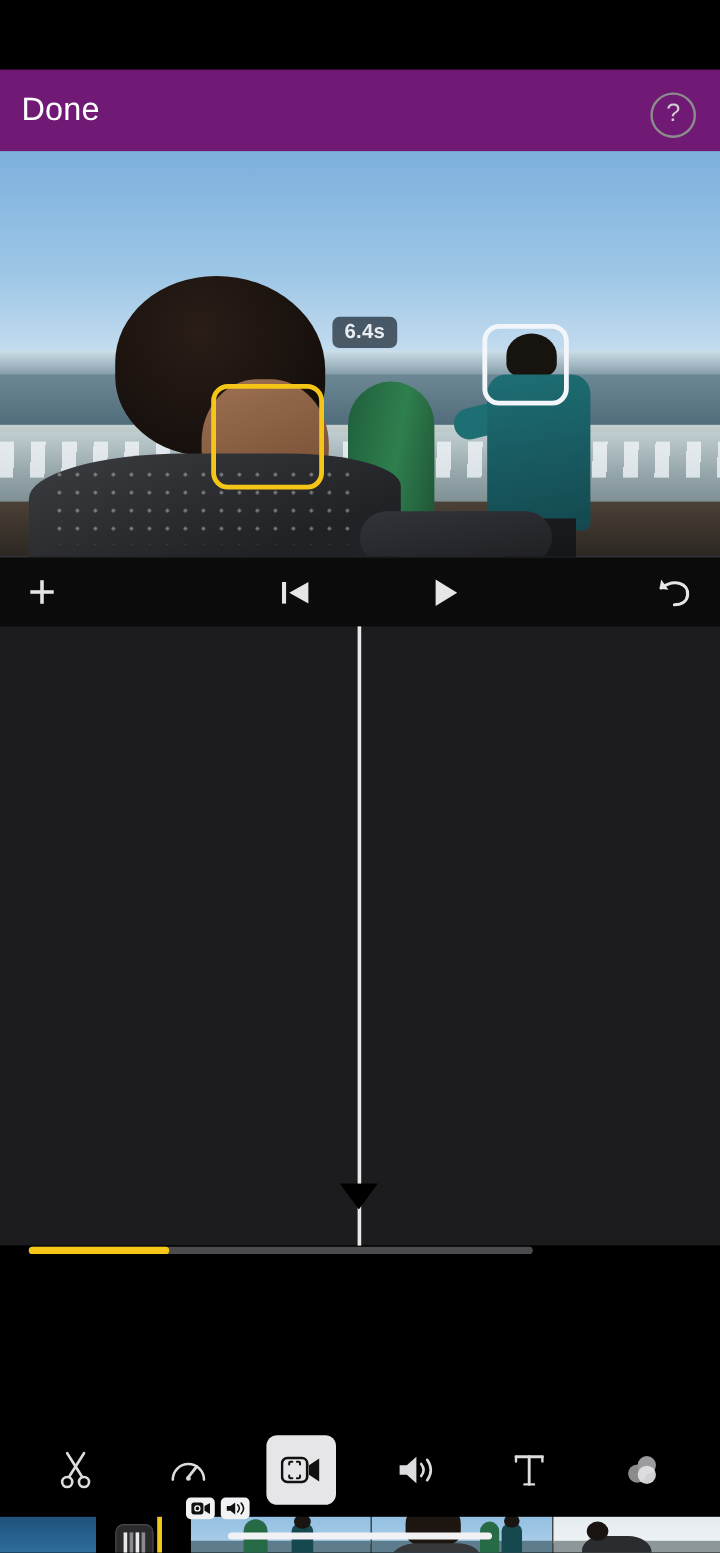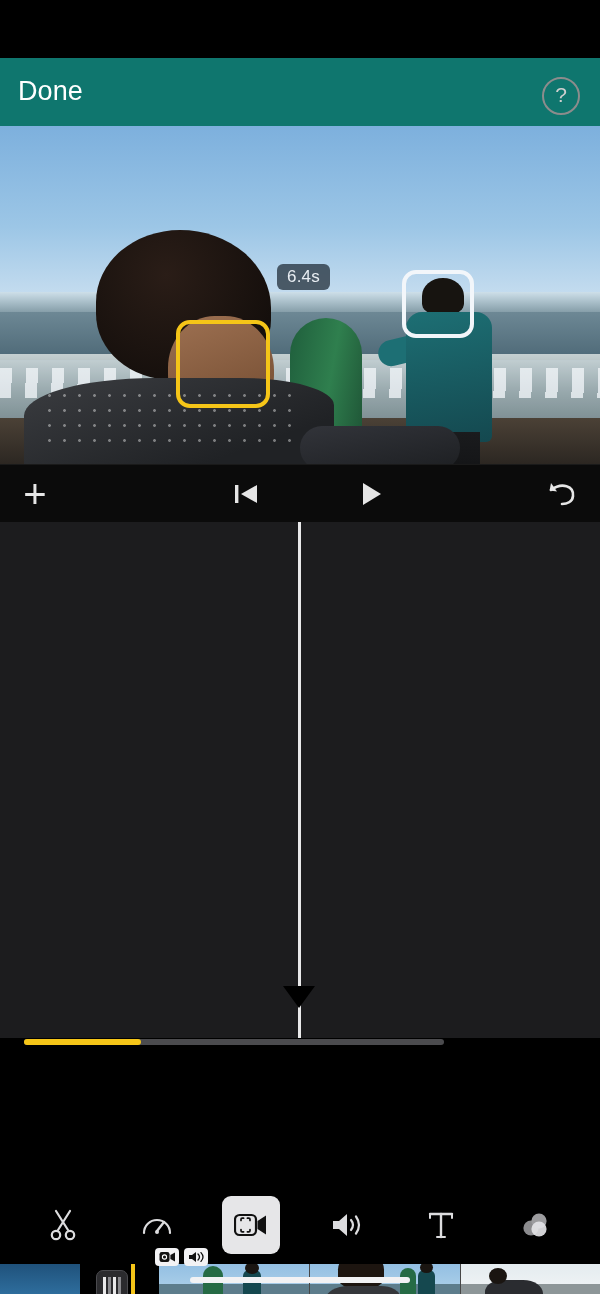--- a/index.html
+++ b/index.html
@@ -4,21 +4,21 @@
 <style>
   html,body{margin:0;padding:0;background:#000;}
   body{width:600px;height:1294px;overflow:hidden;font-family:"Liberation Sans",sans-serif;
         -webkit-font-smoothing:antialiased;}
   #app{position:relative;width:600px;height:1294px;background:#000;overflow:hidden;}
 
   
   .statusbar{position:absolute;left:0;top:0;width:600px;height:58px;background:#000;}
 
   
-  .navbar{position:absolute;left:0;top:58px;width:600px;height:68px;background:#0f766e;}
+  .navbar{position:absolute;left:0;top:58px;width:600px;height:68px;background:#701a75;}
   .nav-done{position:absolute;left:18px;top:18px;font-size:27px;color:#fff;letter-spacing:.1px;}
   .nav-title{position:absolute;left:0;top:19px;width:600px;text-align:center;font-size:25px;
              font-weight:bold;color:#fff;}
   .nav-help{position:absolute;right:20px;top:19px;width:34px;height:34px;border:2px solid #8c8c8c;
             border-radius:50%;color:#cfcfcf;font-size:21px;line-height:32px;text-align:center;}
 
   
   .preview{position:absolute;left:0;top:126px;width:600px;height:338px;overflow:hidden;
            background:#79a9d4;}
   .sky{position:absolute;left:0;top:0;width:600px;height:168px;
@@ -51,21 +51,21 @@
   .subj-b-hair{position:absolute;left:422px;top:152px;width:42px;height:36px;border-radius:50% 50% 30% 30%;
         background:#171410;}
   .subj-b-body{position:absolute;left:406px;top:186px;width:86px;height:130px;border-radius:16px 16px 6px 6px;
         background:linear-gradient(170deg,#1d6f74 0%,#14484f 100%);}
   .subj-b-legs{position:absolute;left:418px;top:306px;width:62px;height:60px;
         background:linear-gradient(180deg,#1a1b1d 0%,#101113 100%);}
   .subj-b-arm{position:absolute;left:378px;top:212px;width:44px;height:26px;border-radius:13px;
         background:#1d6f74;transform:rotate(-14deg);}
 
   .dur-badge{position:absolute;left:277px;top:138px;padding:3px 10px;border-radius:6px;
-        background:rgba(40,52,64,.78);color:#e8edf2;font-size:17px;font-weight:normal;letter-spacing:.2px;}
+        background:rgba(40,52,64,.78);color:#e8edf2;font-size:17px;font-weight:bold;letter-spacing:.2px;}
   .focus-box{position:absolute;border-radius:14px;box-sizing:border-box;}
   .focus-box.locked{left:176px;top:194px;width:94px;height:88px;border:4px solid #f5c518;}
   .focus-box.detected{left:402px;top:144px;width:72px;height:68px;border:4px solid #f2f6fa;}
 
   
   .etoolbar{position:absolute;left:0;top:464px;width:600px;height:58px;background:#0b0b0b;
             border-top:1px solid #1a1a1a;}
   .ebtn{position:absolute;top:0;height:58px;display:flex;align-items:center;justify-content:center;
         color:#e6e6e6;}
   .ebtn.add{left:8px;width:54px;font-size:40px;font-weight:300;line-height:1;}

